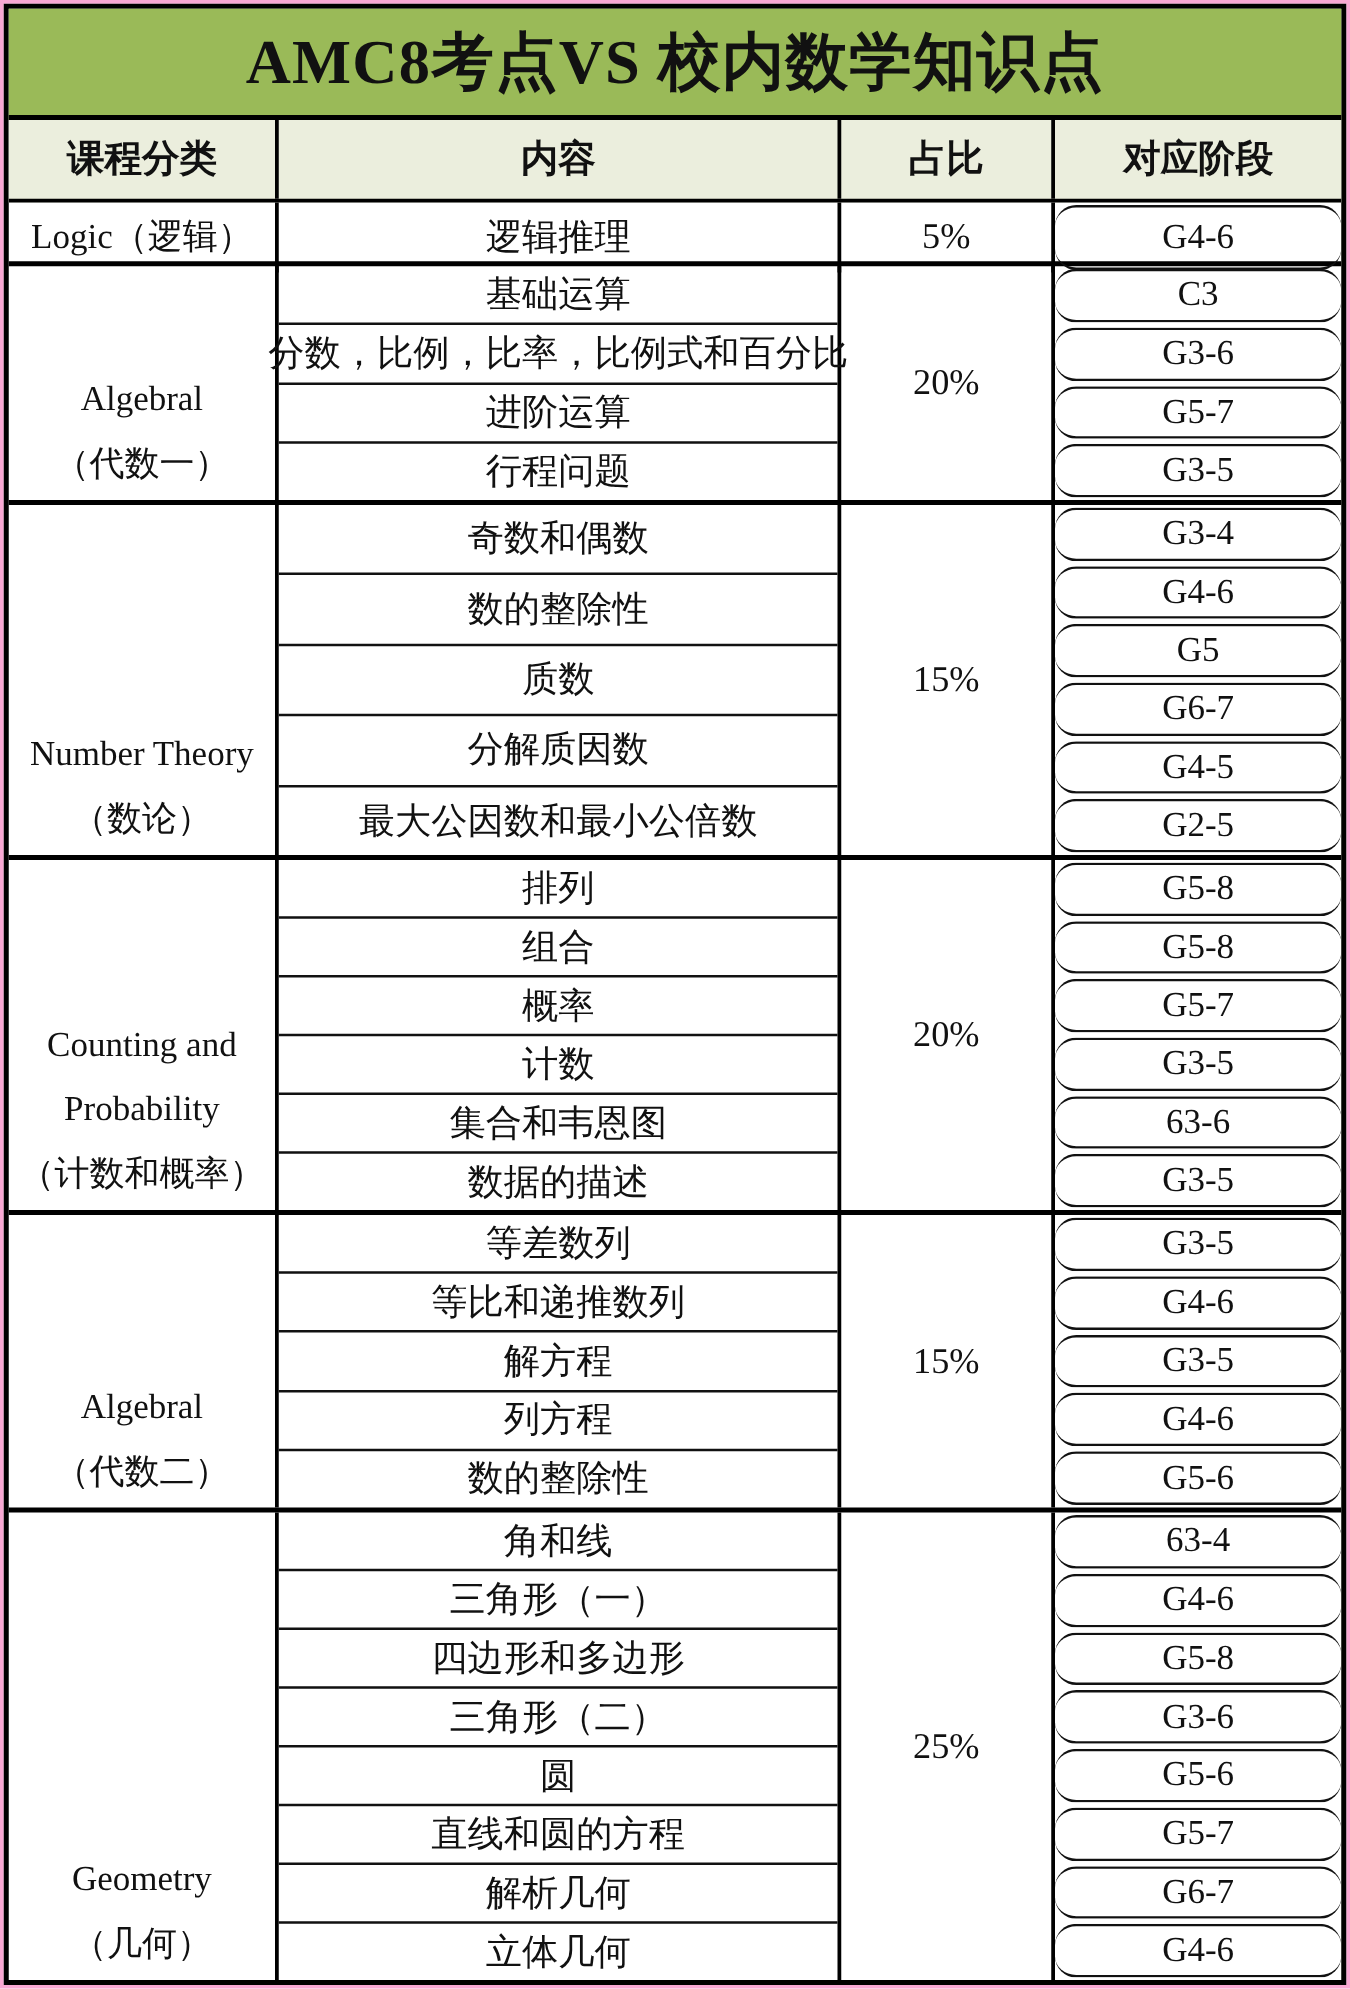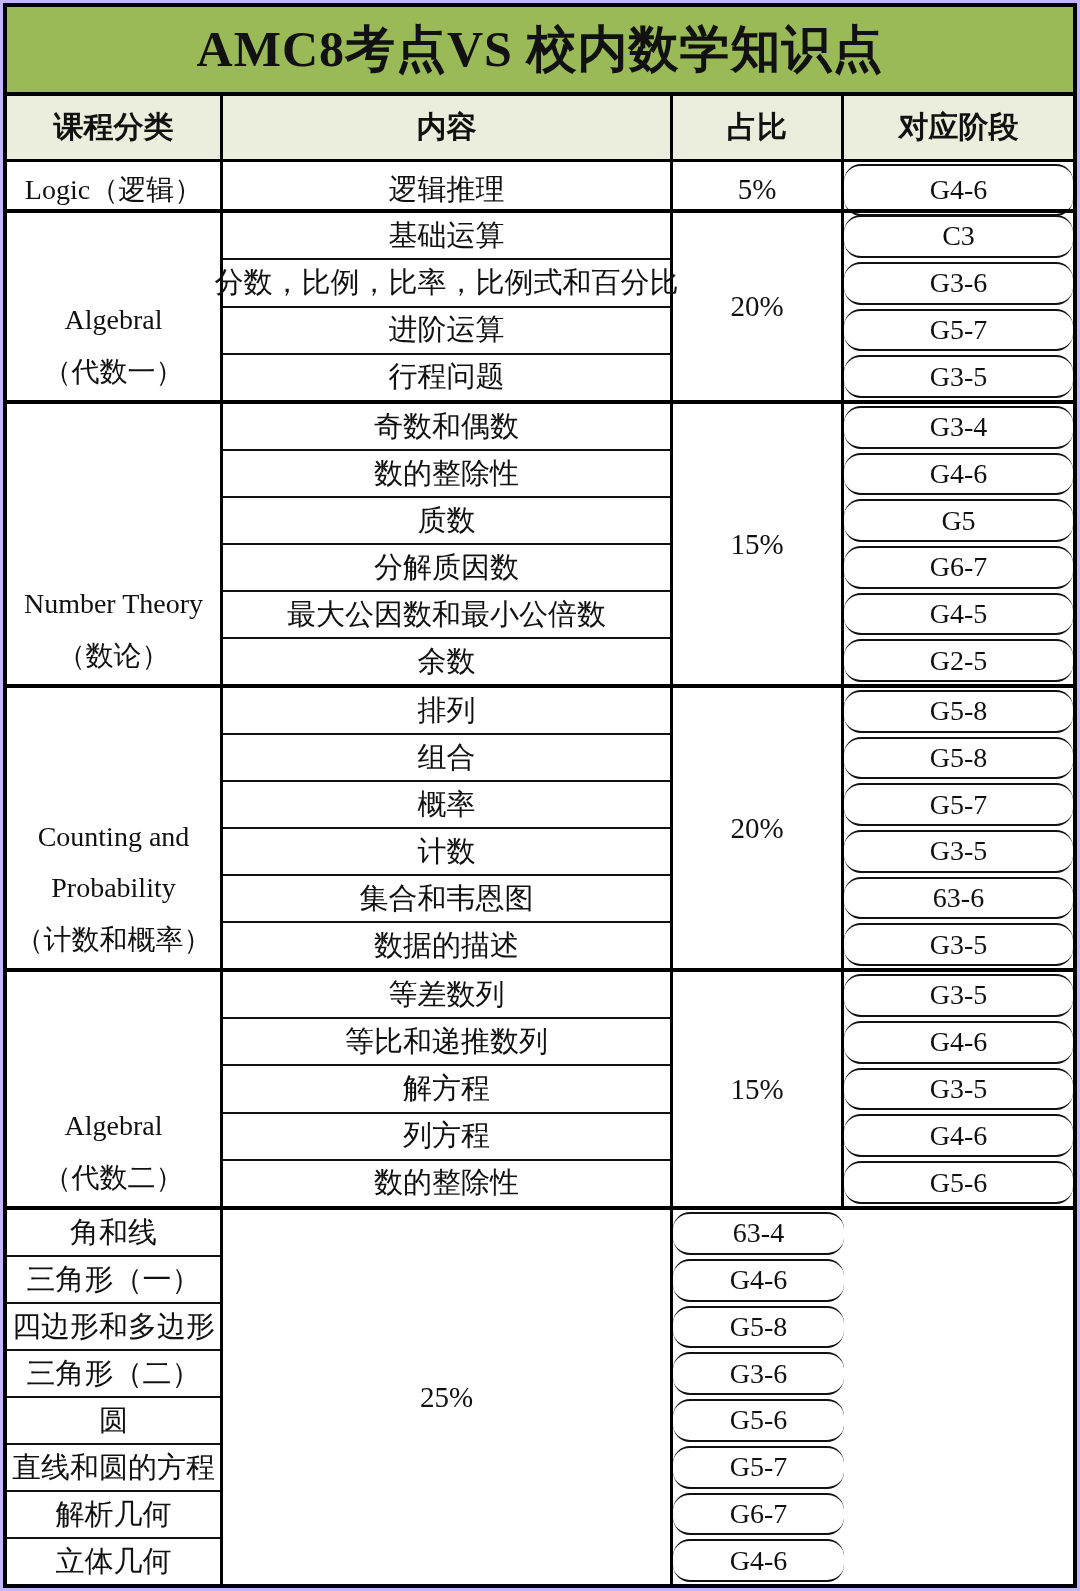--- a/index.html
+++ b/index.html
@@ -6,21 +6,21 @@
   html, body {
     width: 1080px;
     background: #ffffff;
     font-family: "Liberation Serif", "DejaVu Serif", serif;
     color: #111111;
   }
   .sheet {
     width: 1080px;
     height: 1591px;
     padding: 3px;
-    background: #c4b5fd;
+    background: #f9a8d4;
   }
   .frame {
     border: 4px solid #000000;
     background: #ffffff;
   }
   
   .title-bar {
     height: 89px;
     background: #9aba58;
     border-bottom: 4px solid #000000;
@@ -167,21 +167,20 @@
           <div class="cat-cell">
             <div>Number Theory</div>
             <div>（数论）</div>
           </div>
           <div class="content-col">
             <div class="content-cell">奇数和偶数</div>
             <div class="content-cell">数的整除性</div>
             <div class="content-cell">质数</div>
             <div class="content-cell">分解质因数</div>
             <div class="content-cell">最大公因数和最小公倍数</div>
-            <div class="content-cell">余数</div>
           </div>
           <div class="share-cell">15%</div>
           <div class="stage-col">
             <div class="stage-slot">
               <div class="stage-box">G3-4</div>
             </div>
             <div class="stage-slot">
               <div class="stage-box">G4-6</div>
             </div>
             <div class="stage-slot">
@@ -259,20 +258,24 @@
             </div>
             <div class="stage-slot">
               <div class="stage-box">G4-6</div>
             </div>
             <div class="stage-slot">
               <div class="stage-box">G5-6</div>
             </div>
           </div>
         </div>
         <div class="cols group" style="height: 374px;">
+          <div class="cat-cell">
+            <div>Geometry</div>
+            <div>（几何）</div>
+          </div>
           <div class="content-col">
             <div class="content-cell">角和线</div>
             <div class="content-cell">三角形（一）</div>
             <div class="content-cell">四边形和多边形</div>
             <div class="content-cell">三角形（二）</div>
             <div class="content-cell">圆</div>
             <div class="content-cell">直线和圆的方程</div>
             <div class="content-cell">解析几何</div>
             <div class="content-cell">立体几何</div>
           </div>

